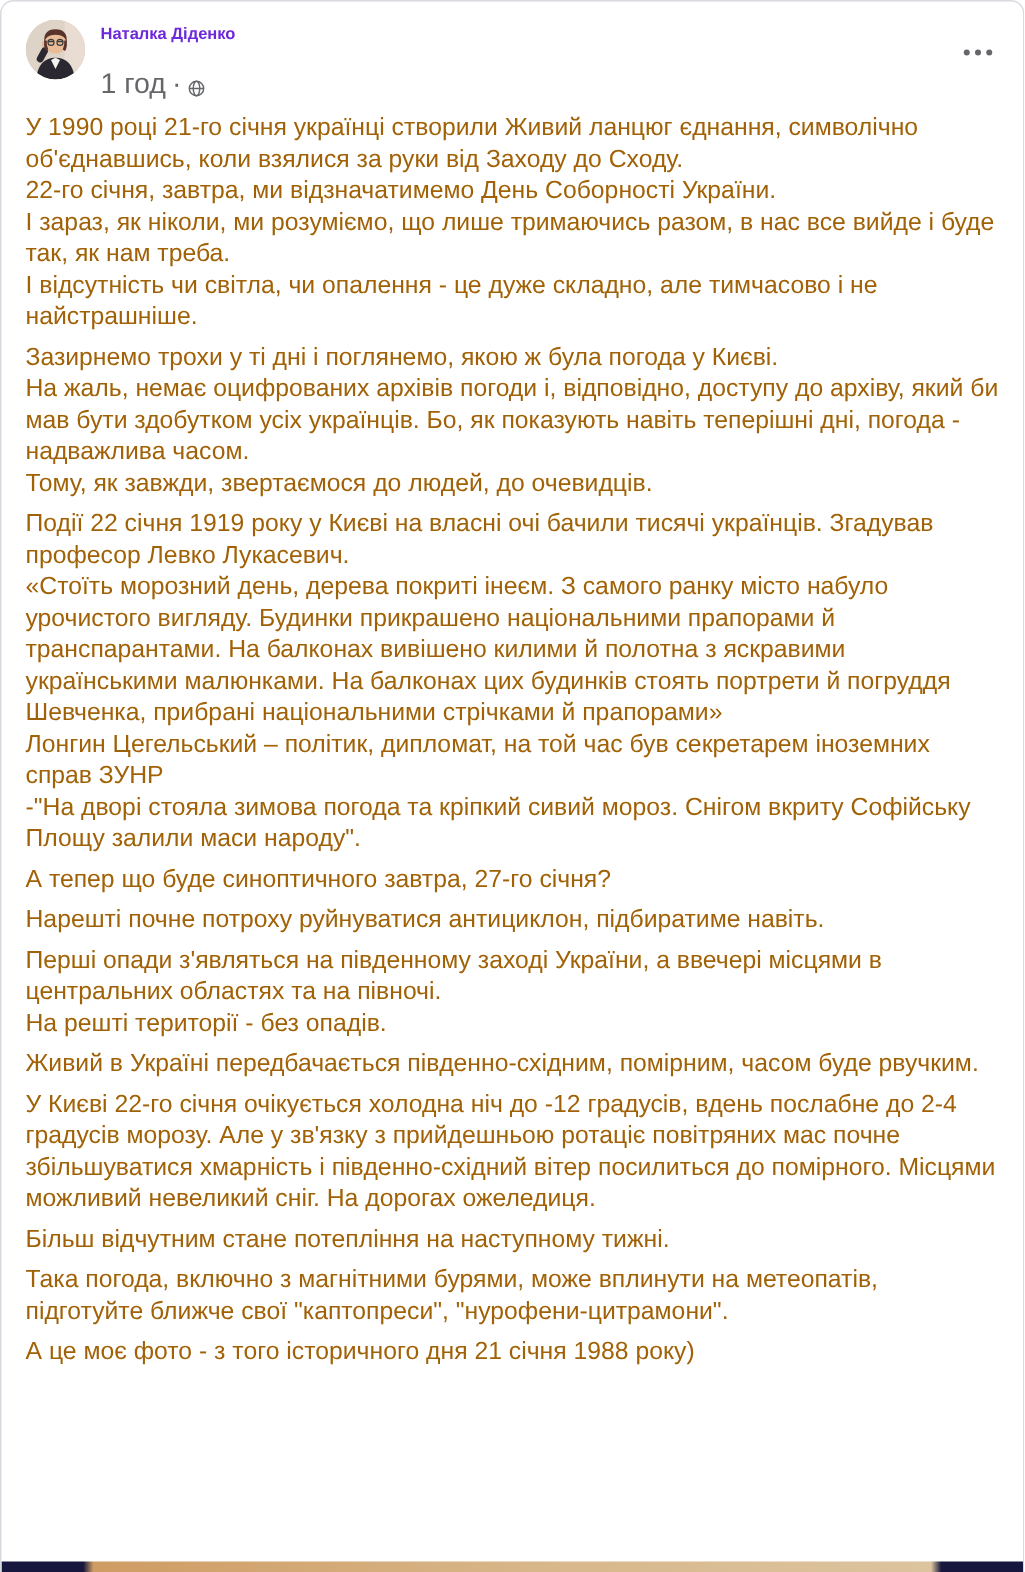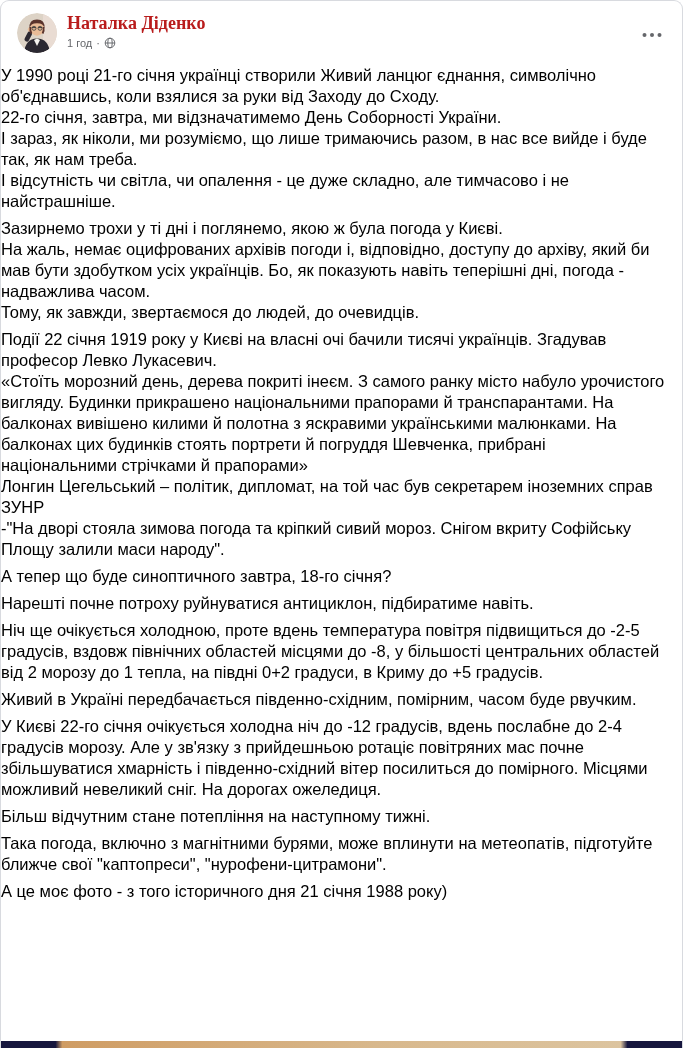--- a/index.html
+++ b/index.html
@@ -27,53 +27,52 @@
     width: 40px;
     height: 40px;
     border-radius: 50%;
     overflow: hidden;
     flex: 0 0 40px;
     cursor: pointer;
   }
   .avatar svg { display: block; }
   .hinfo { flex: 1 1 auto; margin-left: 10px; padding-top: 1px; }
   .author {
-    font-size: 18px;
+    font-size: 11px;
     font-weight: 700;
-    color: #b91c1c;
+    color: #6d28d9;
     line-height: 19px;
     cursor: pointer;
-    font-family: Liberation Serif, serif;
   }
   .meta {
     display: flex;
-    align-items: center;
+    align-items: flex-end;
     gap: 4px;
-    margin-top: 2px;
-    font-size: 11px;
+    margin-top: 16px;
+    font-size: 19px;
     color: #65676b;
     line-height: 16px;
   }
   .meta .timestamp { cursor: pointer; }
   .globe { display: inline-flex; align-items: center; }
   .more-btn {
     width: 36px;
     height: 36px;
     margin-top: 6px;
     display: flex;
     align-items: center;
     justify-content: center;
     border-radius: 50%;
     cursor: pointer;
   }
   .body {
-    padding: 10px 16px 0 0;
+    padding: 10px 16px 0 16px;
     font-size: 16.5px;
     line-height: 21px;
-    color: #000000;
+    color: #a16207;
   }
   .para {
     white-space: pre-wrap;
     margin: 0 0 6px 0;
   }
   .photo-strip {
     position: absolute;
     left: 0;
     right: 0;
     bottom: 0;
@@ -150,26 +149,27 @@
 На жаль, немає оцифрованих архівів погоди і, відповідно, доступу до архіву, який би мав бути здобутком усіх українців. Бо, як показують навіть теперішні дні, погода - надважлива часом.
 Тому, як завжди, звертаємося до людей, до очевидців.</p>
 
       <p class="para">Події 22 січня 1919 року у Києві на власні очі бачили тисячі українців. Згадував професор Левко Лукасевич.
 «Стоїть морозний день, дерева покриті інеєм. З самого ранку місто набуло урочистого вигляду. Будинки прикрашено національними прапорами й транспарантами. На балконах вивішено килими й полотна з яскравими українськими малюнками. На балконах цих будинків стоять портрети й погруддя Шевченка, прибрані національними стрічками й прапорами»
 Лонгин Цегельський – політик, дипломат, на той час був секретарем іноземних справ ЗУНР
 -"На дворі стояла зимова погода та кріпкий сивий мороз. Снігом вкриту Софійську Площу залили маси народу".</p>
 
 
 
-      <p class="para">А тепер що буде синоптичного завтра, 18-го січня?</p>
+      <p class="para">А тепер що буде синоптичного завтра, 27-го січня?</p>
 
       <p class="para">Нарешті почне потроху руйнуватися антициклон, підбиратиме навіть.</p>
 
+      <p class="para">Перші опади з'являться на південному заході України, а ввечері місцями в центральних областях та на півночі.
+На решті території - без опадів.</p>
 
-      <p class="para">Ніч ще очікується холодною, проте вдень температура повітря підвищиться до -2-5 градусів, вздовж північних областей місцями до -8, у більшості центральних областей від 2 морозу до 1 тепла, на півдні 0+2 градуси, в Криму до +5 градусів.</p>
 
       <p class="para">Живий в Україні передбачається південно-східним, помірним, часом буде рвучким.</p>
 
       <p class="para">У Києві 22-го січня очікується холодна ніч до -12 градусів, вдень послабне до 2-4 градусів морозу. Але у зв'язку з прийдешньою ротаціє повітряних мас почне збільшуватися хмарність і південно-східний вітер посилиться до помірного. Місцями можливий невеликий сніг. На дорогах ожеледиця.</p>
 
       <p class="para">Більш відчутним стане потепління на наступному тижні.</p>
 
       <p class="para">Така погода, включно з магнітними бурями, може вплинути на метеопатів, підготуйте ближче свої "каптопреси", "нурофени-цитрамони".</p>
 
       <p class="para">А це моє фото - з того історичного дня 21 січня 1988 року)</p>

